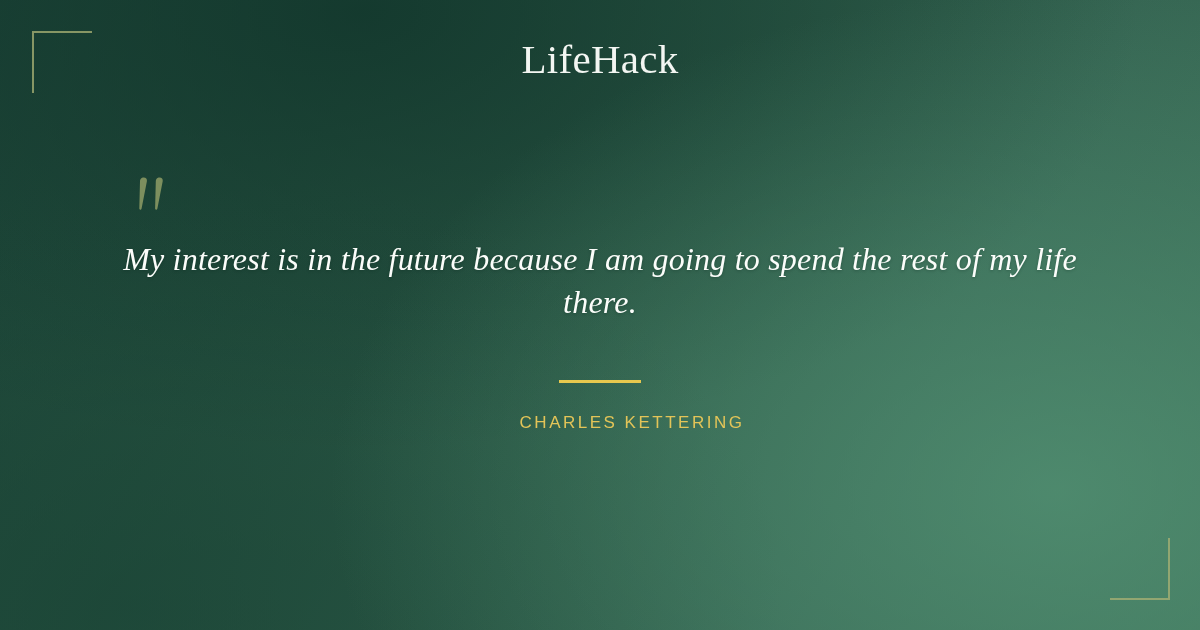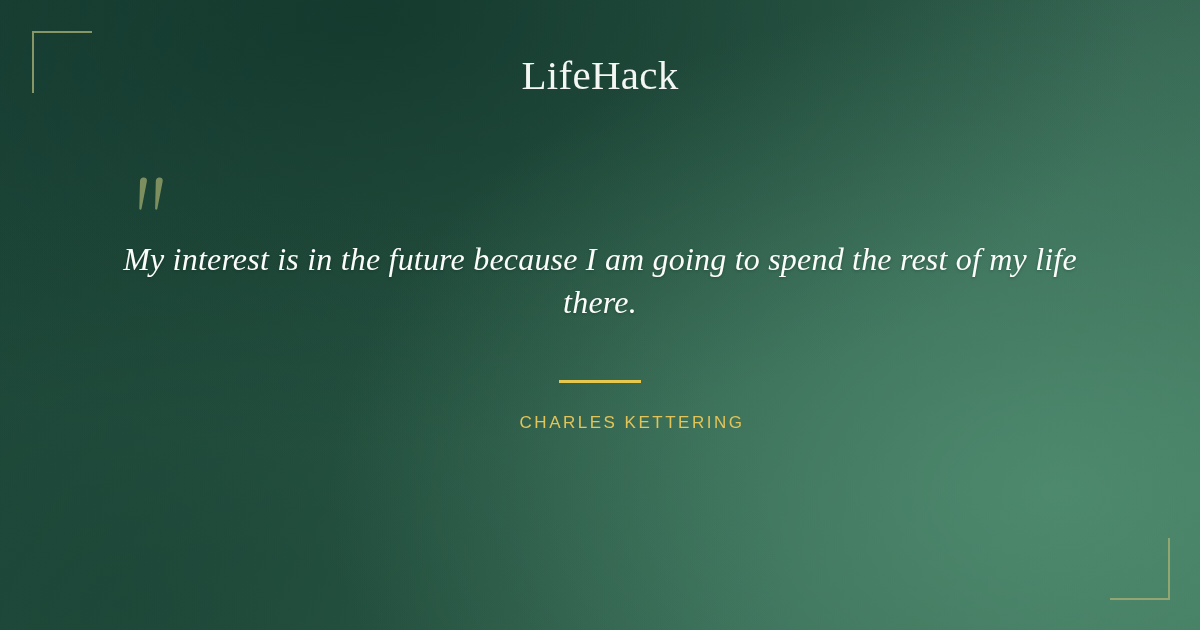--- a/index.html
+++ b/index.html
@@ -50,21 +50,20 @@
     left: 0;
     top: 39px;
     width: 1200px;
     text-align: center;
     font-family: "Liberation Serif", "DejaVu Serif", serif;
     font-size: 41px;
     font-weight: 400;
     letter-spacing: 0.3px;
     color: #f3f6f2;
     line-height: 1;
-    margin-top: 16px;
   }
 
   
   .quote-mark {
     position: absolute;
     left: 128px;
     top: 168px;
     width: 50px;
     height: 48px;
   }

